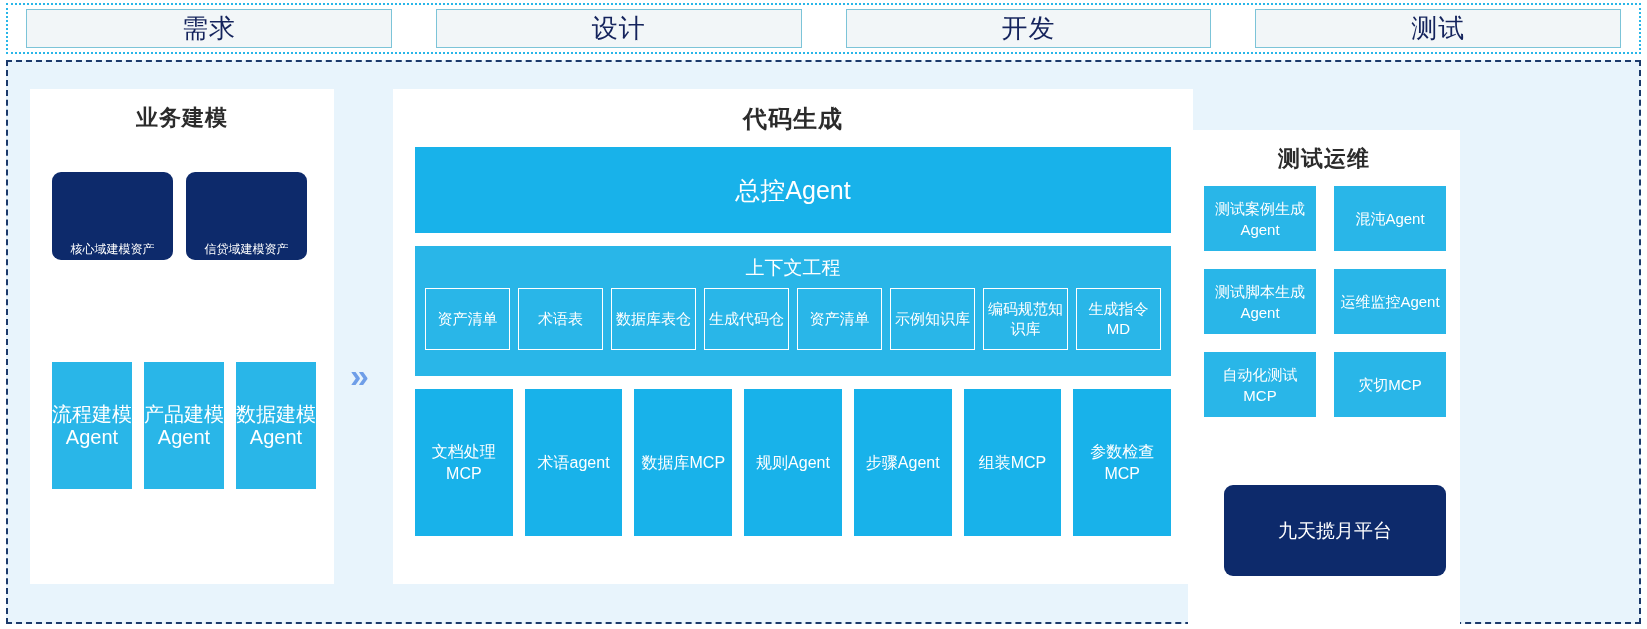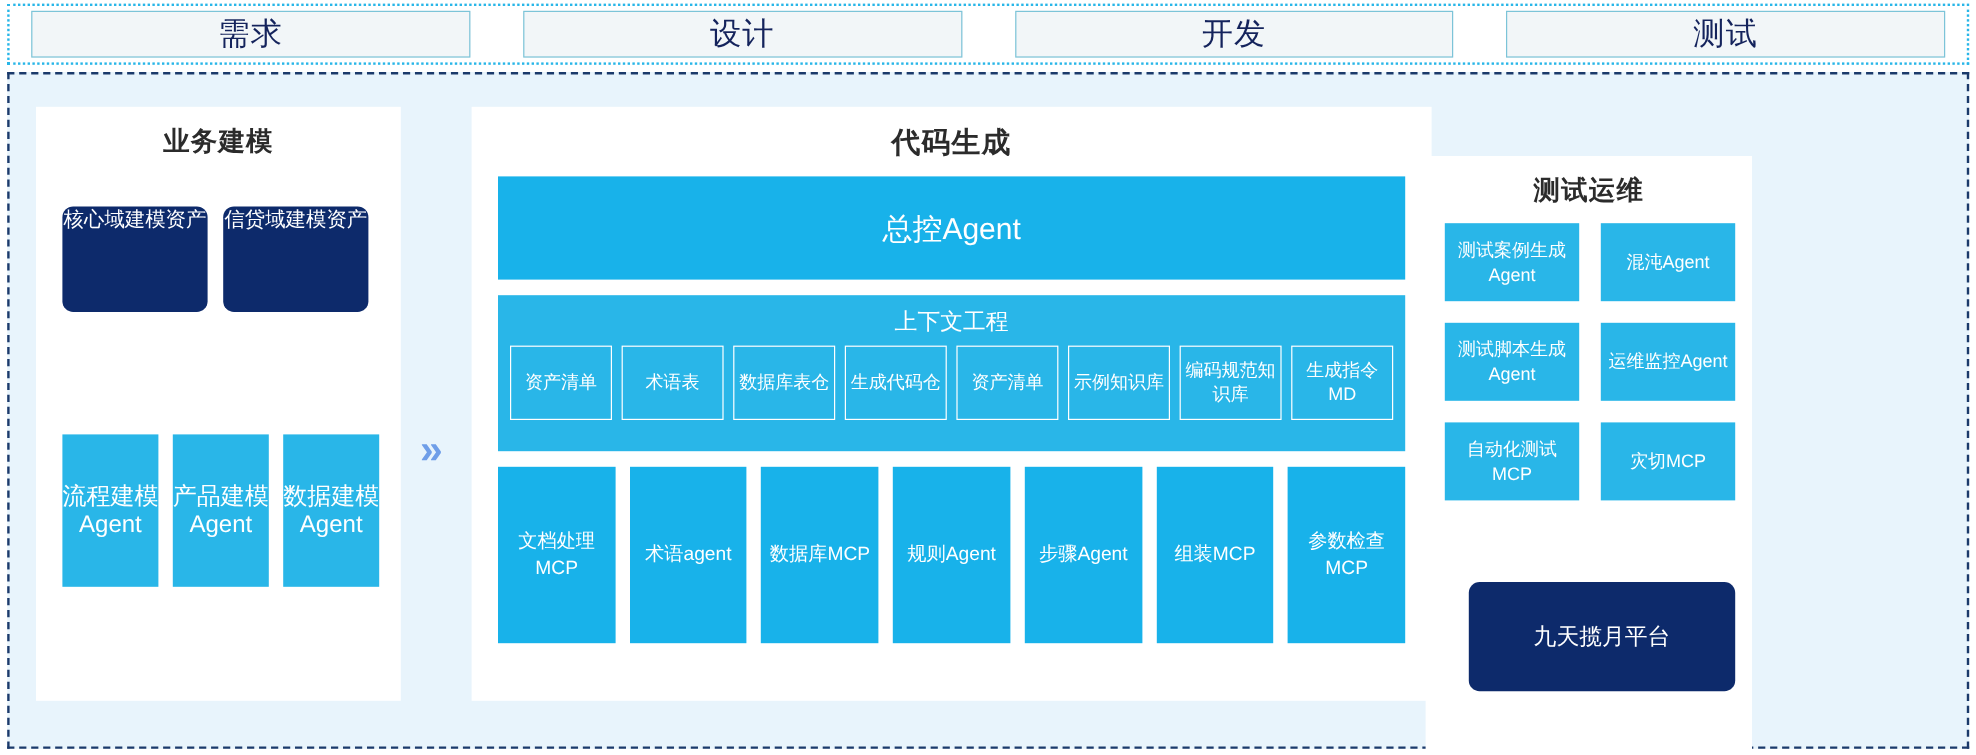--- a/index.html
+++ b/index.html
@@ -70,24 +70,24 @@
     left: 22px; top: 83px;
     width: 262px;
     display: flex;
     gap: 13px;
   }
   .asset-box {
     width: 121px; height: 88px;
     background: #0d2a6b;
     border-radius: 9px;
     color: #ffffff;
-    font-size: 17px;
+    font-size: 12px;
     line-height: 22px;
     display: flex;
-    align-items: flex-start;
+    align-items: flex-end;
     justify-content: center;
     text-align: center;
   }
   .agent-row {
     position: absolute;
     left: 22px; top: 273px;
     width: 264px;
     display: flex;
     gap: 12px;
   }

